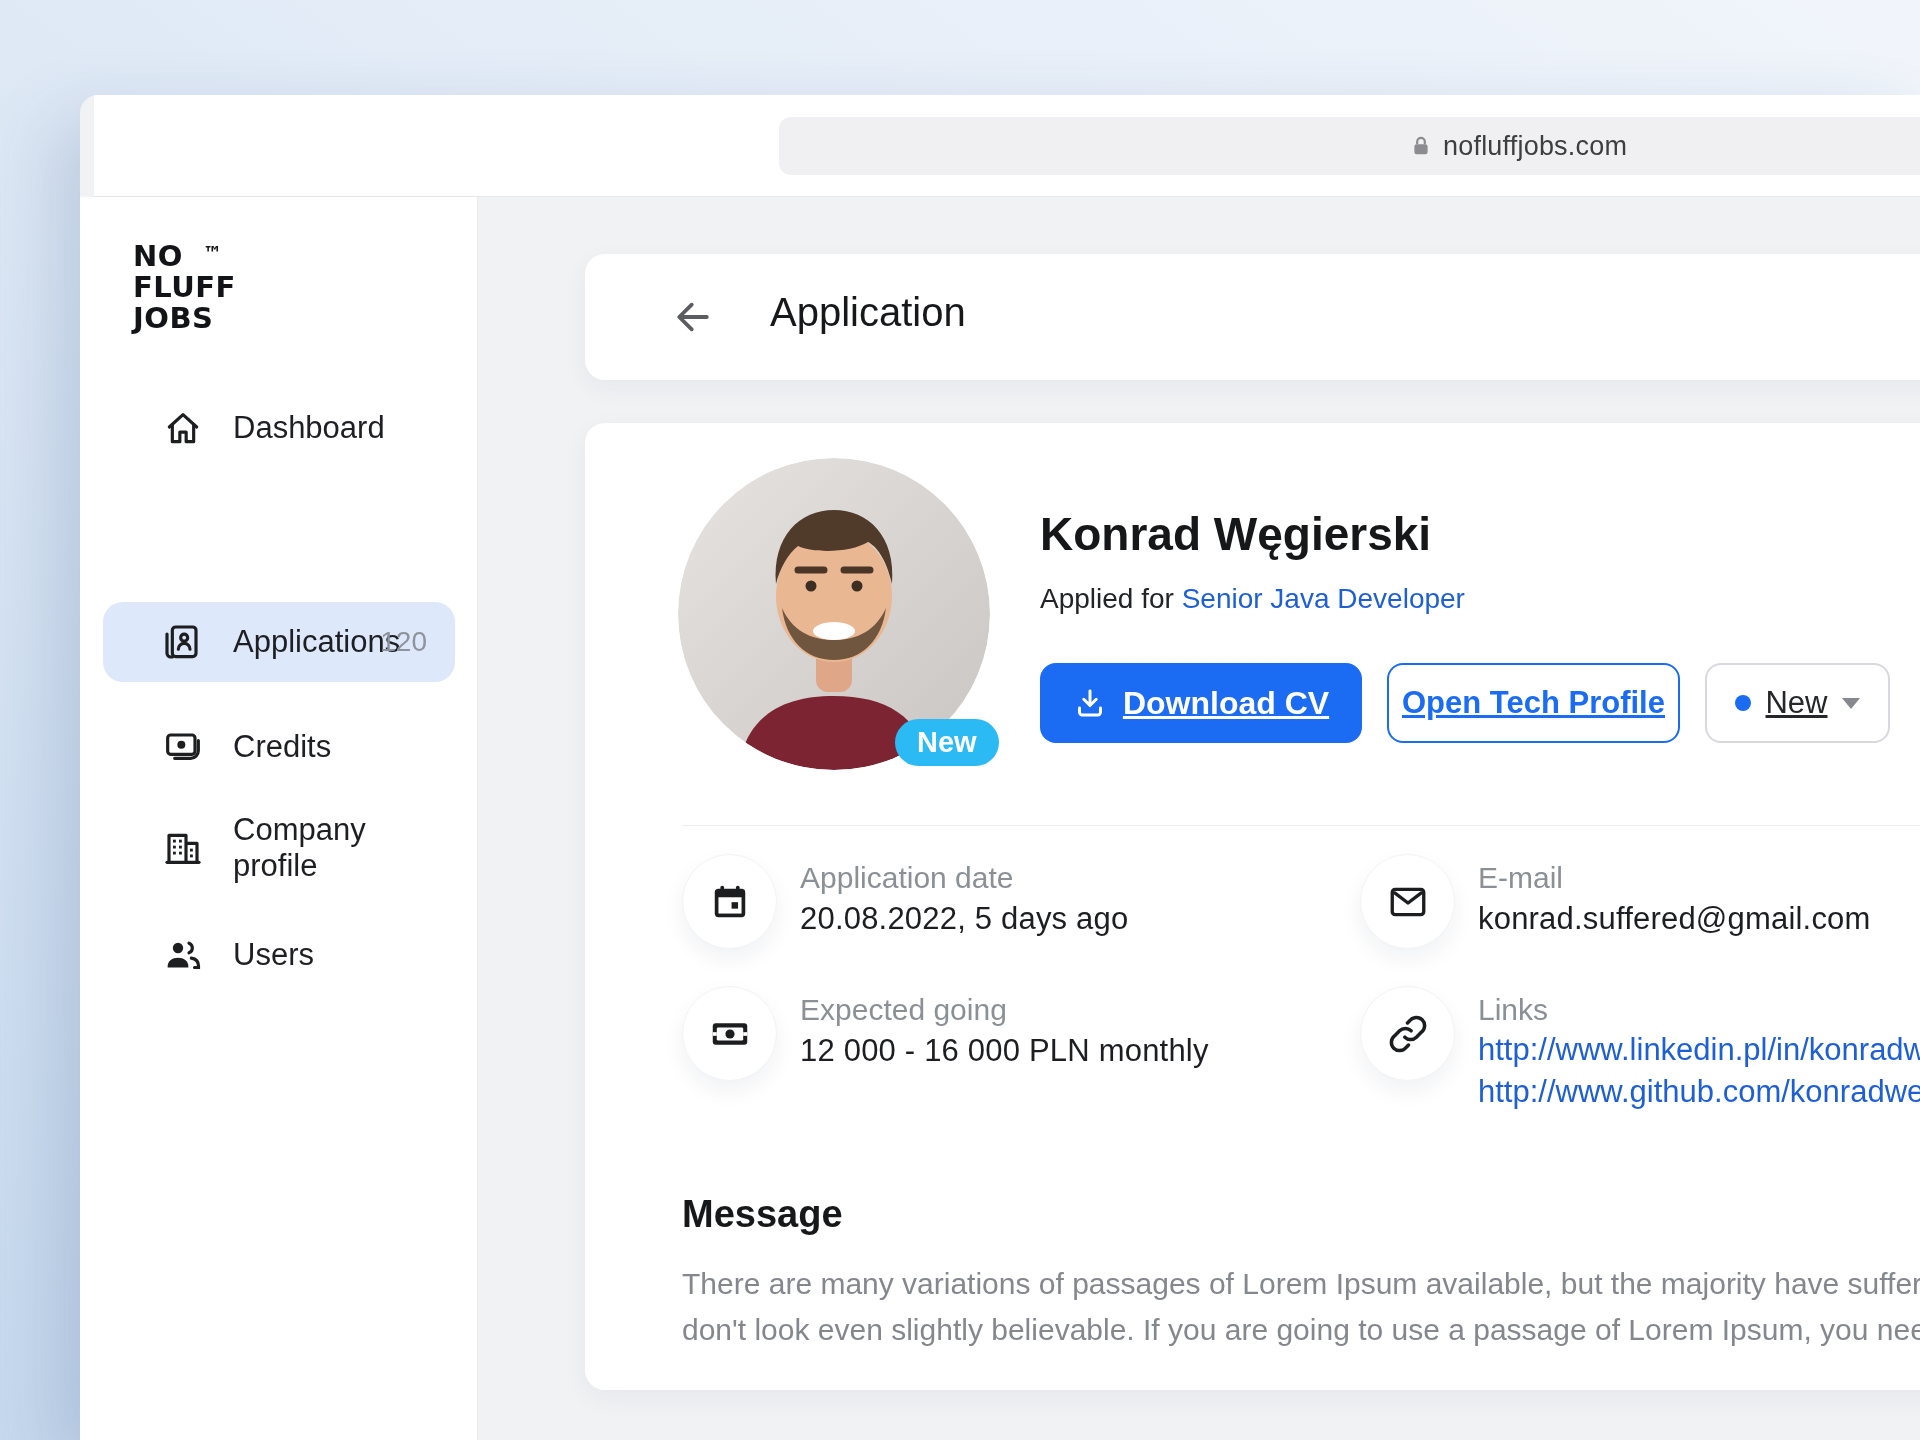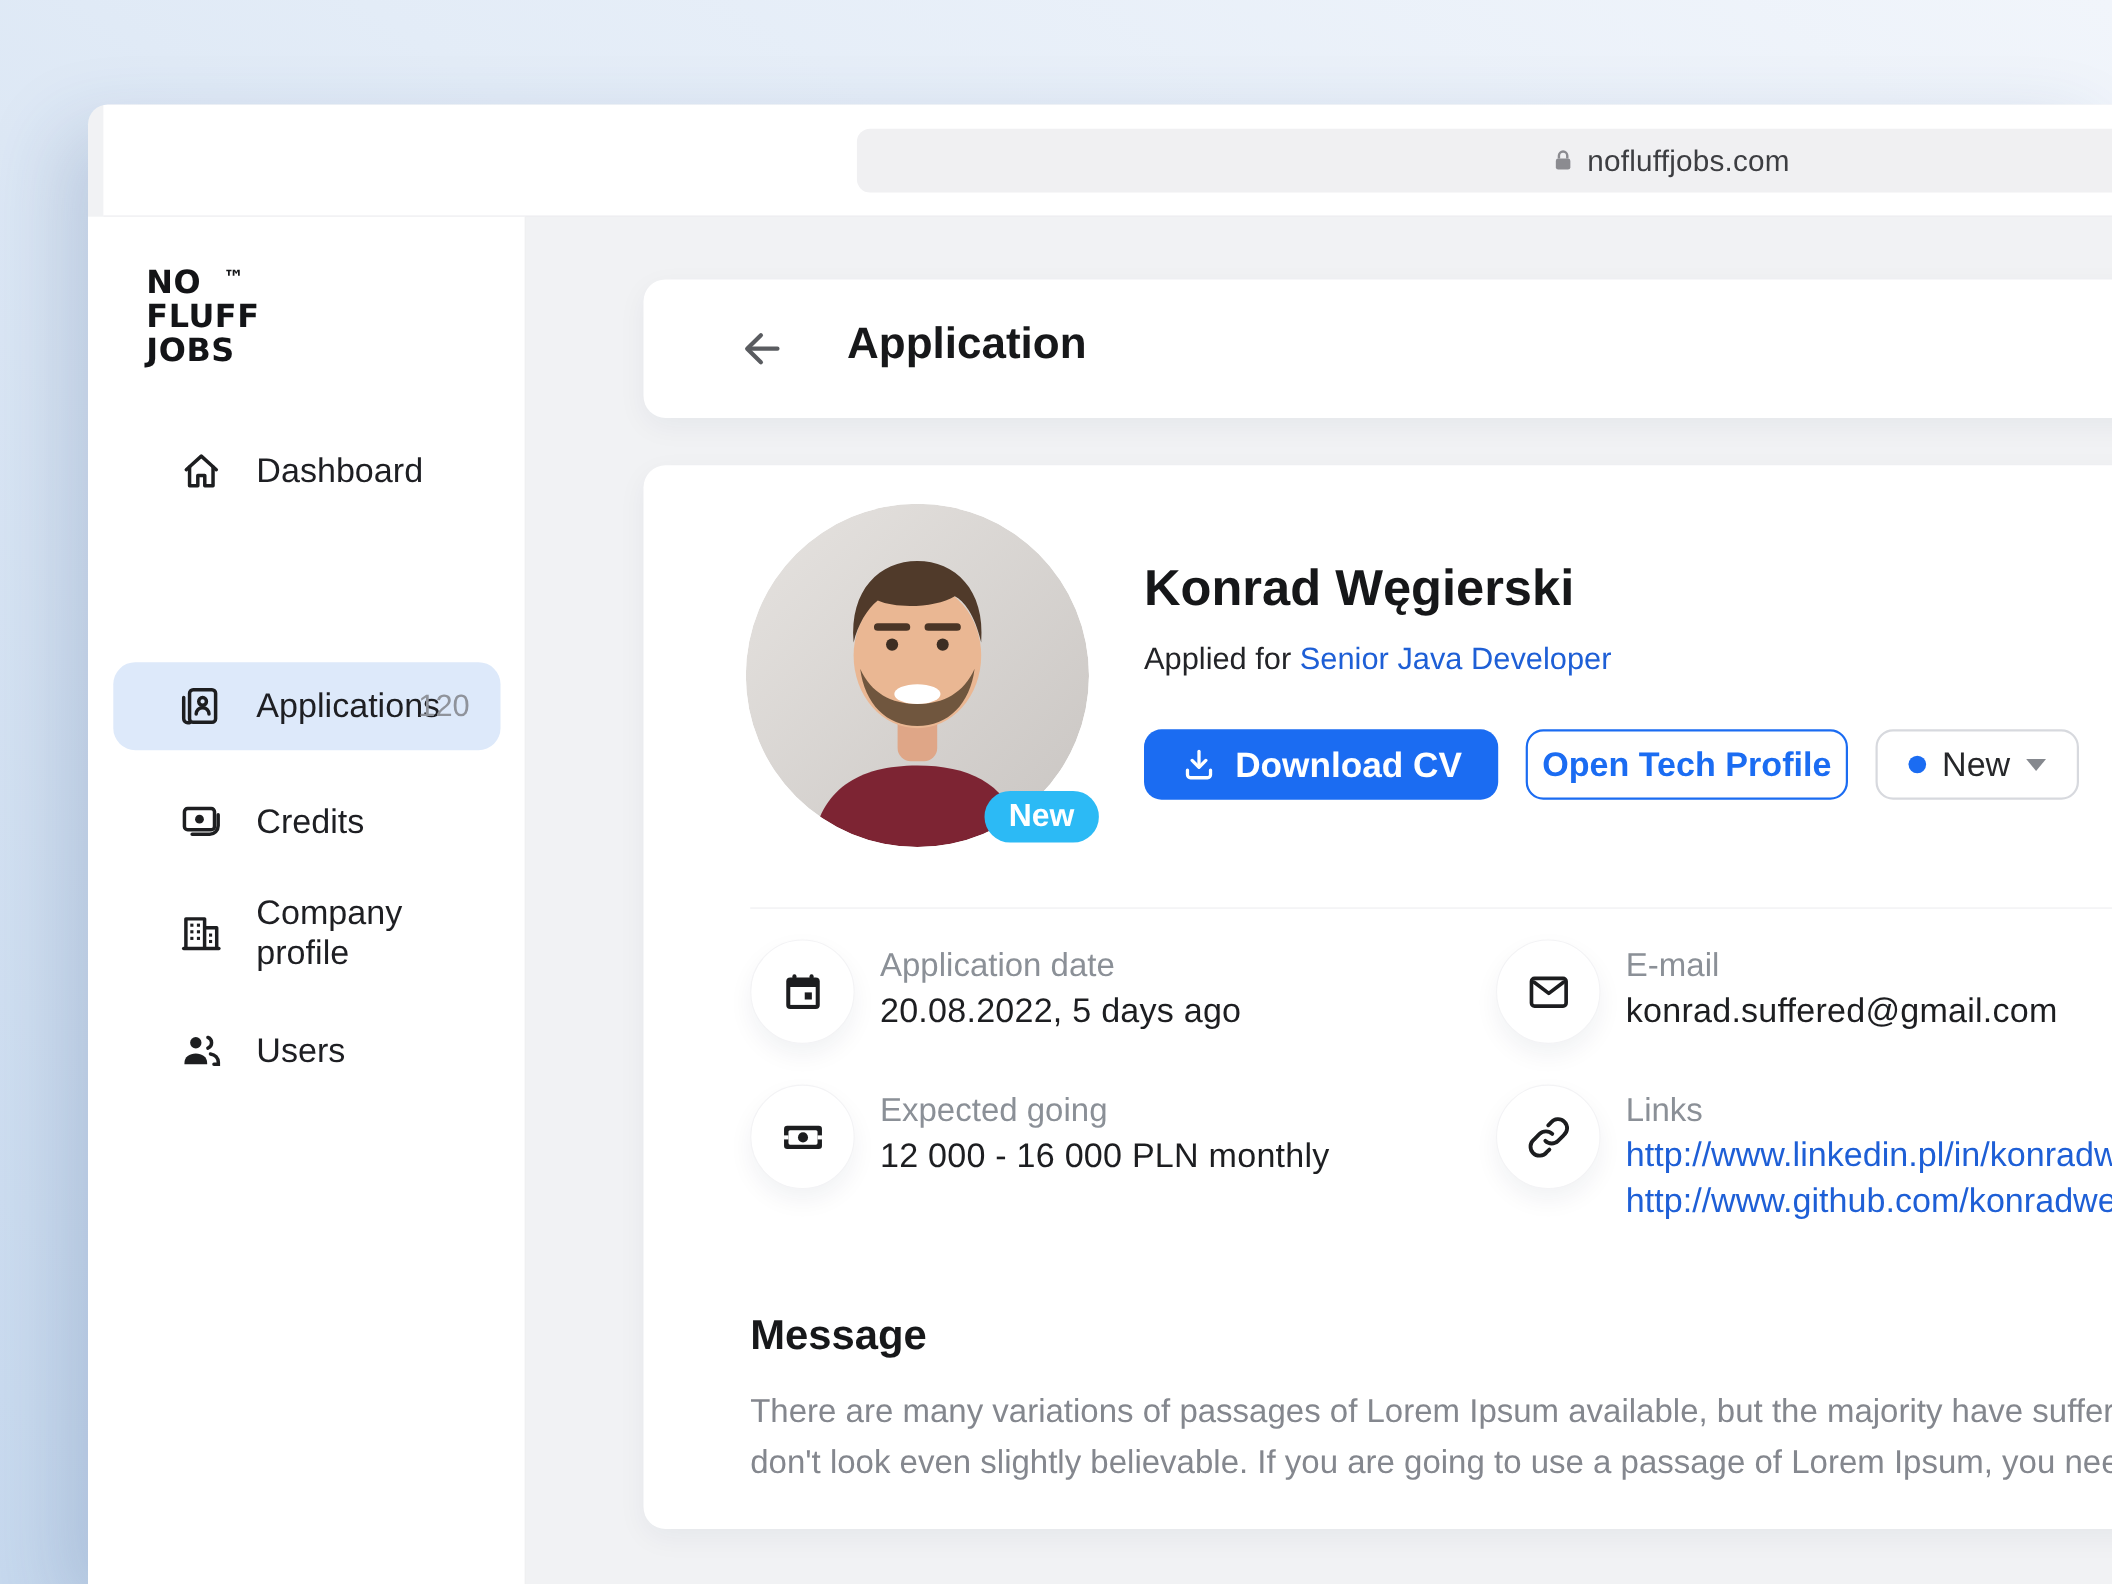--- a/index.html
+++ b/index.html
@@ -40,32 +40,32 @@
   .nav-badge { position:absolute; right:28px; font-size:28px; color:#8f939b; }
   .nav-caret { position:absolute; left:300px; top:34px; }
 
   
   .main { position:absolute; left:398px; top:102px; right:0; bottom:0; background:#f1f2f4; }
   .card { position:absolute; background:#ffffff; border-radius:20px;
     box-shadow:0 8px 26px rgba(25,40,70,.05); }
   .header-card { left:107px; top:57px; width:2420px; height:126px; }
   .back-btn { position:absolute; left:78px; top:33px; width:60px; height:60px; display:flex;
     align-items:center; justify-content:center; cursor:pointer; }
-  .page-title { position:absolute; left:185px; top:36px; font-size:40px; font-weight:700; color:#17181a; }
+  .page-title { position:absolute; left:185px; top:36px; font-size:40px; font-weight:400; color:#17181a; }
 
   .profile-card { left:107px; top:226px; width:2420px; height:967px; }
   .avatar { position:absolute; left:93px; top:35px; width:312px; height:312px; border-radius:50%; overflow:hidden; }
   .new-pill { position:absolute; left:310px; top:296px; background:#2cbaf5; color:#ffffff;
     font-size:29px; font-weight:700; padding:7px 22px; border-radius:24px; }
   .p-name { position:absolute; left:455px; top:84px; font-size:46px; font-weight:700; color:#161719; }
   .p-applied { position:absolute; left:455px; top:160px; font-size:28px; color:#232428; }
   .p-applied a { color:#1e5fd6; text-decoration:none; cursor:pointer; }
   .btn-row { position:absolute; left:455px; top:240px; display:flex; gap:25px; }
-  .btn { height:64px; border-radius:16px; display:flex; align-items:center; justify-content:center;
-    gap:16px; font-size:32px; font-weight:700; cursor:pointer; }
+  .btn { height:80px; border-radius:16px; display:flex; align-items:center; justify-content:center;
+    gap:16px; font-size:32px; font-weight:700; cursor:pointer;text-decoration:underline; }
   .btn-primary { width:322px; background:#1b6cf2; color:#ffffff; border:none; }
   .btn-outline { width:293px; background:#ffffff; color:#1b6cf2; border:2px solid #1b6cf2; font-size:31px; }
   .btn-status  { width:185px; background:#ffffff; color:#26272a; border:2px solid #d7d9de; font-size:31px; font-weight:400; gap:14px; }
   .dot { width:16px; height:16px; border-radius:50%; background:#1b6cf2; }
   .caret-down { width:0; height:0; border-left:9px solid transparent; border-right:9px solid transparent;
     border-top:11px solid #85888e; }
   .divider { position:absolute; left:97px; top:402px; width:2226px; height:1px; background:#ededf0; }
 
   .detail { position:absolute; display:flex; gap:23px; }
   .d-icon { width:95px; height:95px; border-radius:50%; background:#ffffff; flex:0 0 auto;

